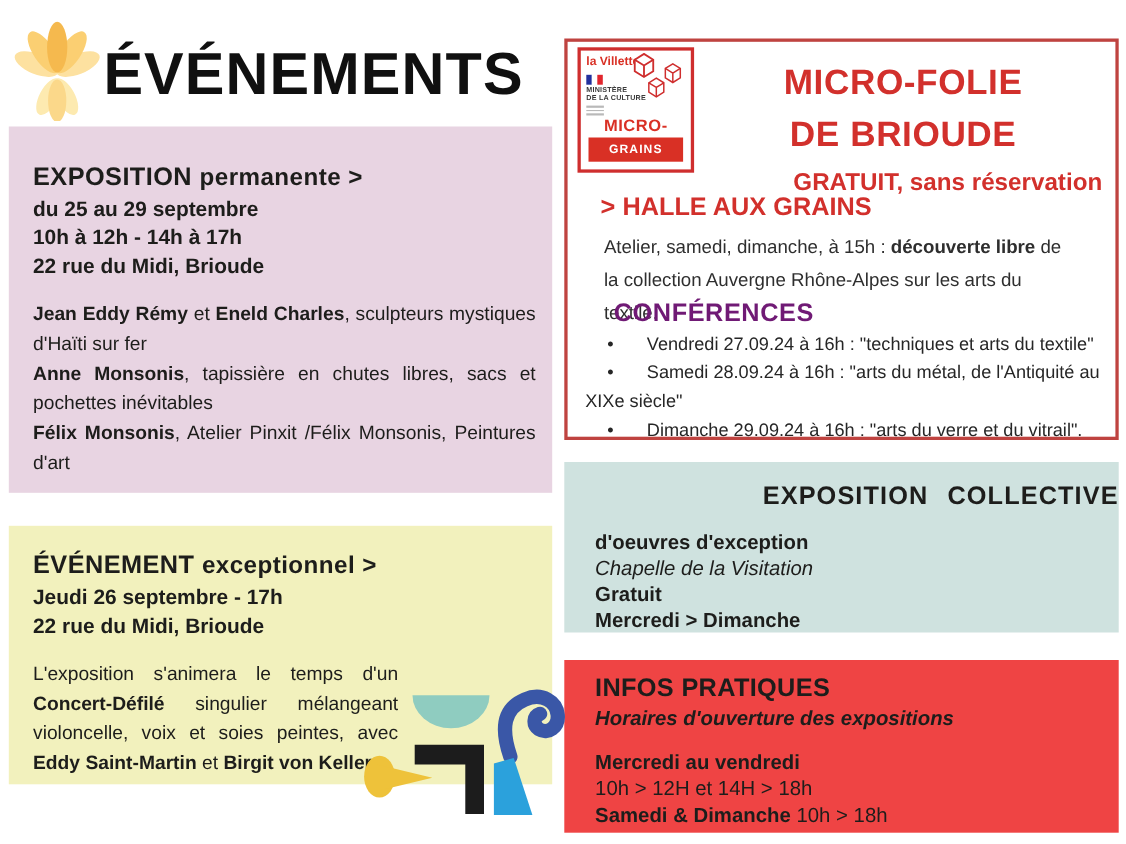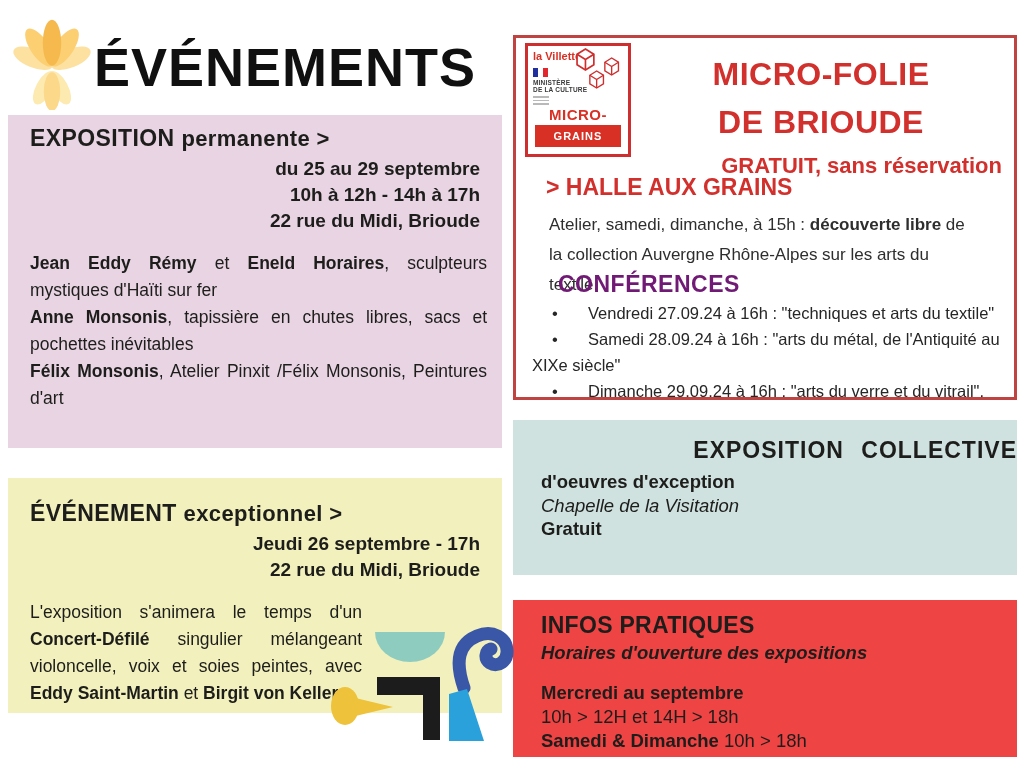--- a/index.html
+++ b/index.html
@@ -6,26 +6,26 @@
   .page{position:relative;width:1024px;height:767px;background:#fff;overflow:hidden;
         font-family:"Liberation Sans",sans-serif;color:#1d1d1b;}
 
   
   .flower{position:absolute;left:6px;top:18px;width:92px;height:92px;}
   .main-title{position:absolute;left:94px;top:24px;font-size:54px;font-weight:700;
               letter-spacing:1px;color:#101010;margin-top:12px;}
 
   
   .box-pink{position:absolute;left:8px;top:115px;width:494px;height:333px;
-            background:#e8d4e2;box-sizing:border-box;padding:10px 15px 0 22px;}
+            background:#e8d4e2;box-sizing:border-box;padding:32px 15px 0 22px;}
   .box-yellow{position:absolute;left:8px;top:478px;width:494px;height:235px;
             background:#f2f1bd;box-sizing:border-box;padding:22px 15px 0 22px;}
   .box-head{font-size:23px;font-weight:700;letter-spacing:.4px;}
   .box-head .sub{font-size:22px;}
-  .sched{text-align:right;padding-right:7px;font-weight:700;font-size:19px;
+  .sched{text-align:left;padding-right:7px;font-weight:700;font-size:19px;
          line-height:26px;margin-top:4px;}
   .body-txt{margin-top:16px;font-size:17.5px;line-height:27px;text-align:justify;}
   .body-txt p{margin:0;}
   .box-yellow .body-txt{width:332px;}
 
   
   .box-red{position:absolute;left:513px;top:35px;width:504px;height:365px;
            border:3px solid #bf4340;background:#fff;box-sizing:border-box;}
   .mf-logo{position:absolute;left:9px;top:5px;width:106px;height:114px;
            border:3px solid #cf2e2e;box-sizing:border-box;background:#fff;overflow:hidden;}
@@ -52,21 +52,21 @@
   .red-conf{position:absolute;left:42px;top:233px;font-size:23px;font-weight:800;
             color:#701a75;letter-spacing:.5px;}
   .red-bullets{position:absolute;left:16px;top:262px;right:14px;font-size:16.5px;
                line-height:26px;color:#262626;}
   .bul{display:inline-block;width:56px;padding-left:20px;box-sizing:border-box;}
 
   
   .box-teal{position:absolute;left:513px;top:420px;width:504px;height:155px;
             background:#cfe2df;box-sizing:border-box;padding:17px 0 0 28px;}
   .teal-title{font-size:23px;font-weight:700;letter-spacing:1px;word-spacing:10px;text-align:right;}
-  .teal-lines{margin-top:6px;font-size:18.5px;line-height:23.5px;}
+  .teal-lines{margin-top:17px;font-size:18.5px;line-height:23.5px;}
   .b{font-weight:700;} .it{font-style:italic;}
   .box-orange{position:absolute;left:513px;top:600px;width:504px;height:157px;
               background:#ef4444;box-sizing:border-box;padding:12px 0 0 28px;}
   .or-title{font-size:23px;font-weight:700;letter-spacing:.3px;}
   .or-sub{font-size:18.5px;font-weight:700;font-style:italic;margin-top:3px;}
   .or-lines{margin-top:17px;font-size:18.5px;line-height:24px;}
 
   
   .art{position:absolute;left:320px;top:620px;width:200px;height:130px;}
 </style>
@@ -92,21 +92,21 @@
   <div class="box-pink">
     <div class="box-head">
       <span>EXPOSITION </span><span class="sub">permanente &gt;</span>
     </div>
     <div class="sched">
       <div>du 25 au 29 septembre</div>
       <div>10h à 12h - 14h à 17h</div>
       <div>22 rue du Midi, Brioude</div>
     </div>
     <div class="body-txt">
-      <p><span style="font-weight: 700;">Jean Eddy Rémy</span><span> et </span><span style="font-weight: 700;">Eneld Horaires</span><span>, sculpteurs mystiques d'Haïti sur fer</span></p>
+      <p><span style="font-weight: 700;">Jean Eddy Rémy</span><span> et </span><span style="font-weight: 700;">Eneld Charles</span><span>, sculpteurs mystiques d'Haïti sur fer</span></p>
       <p><span style="font-weight: 700;">Anne Monsonis</span><span>, tapissière en chutes libres, sacs et pochettes inévitables</span></p>
       <p><span style="font-weight: 700;">Félix Monsonis</span><span>, Atelier Pinxit /Félix Monsonis, Peintures d'art</span></p>
     </div>
   </div>
 
   <div class="box-yellow">
     <div class="box-head">
       <span>ÉVÉNEMENT </span><span class="sub">exceptionnel &gt;</span>
     </div>
     <div class="sched">
@@ -171,28 +171,29 @@
       <div><span class="bul">•</span><span>Dimanche 29.09.24 à 16h : "arts du verre et du vitrail".</span></div>
     </div>
   </div>
 
   <div class="box-teal">
     <div class="teal-title">EXPOSITION COLLECTIVE</div>
     <div class="teal-lines">
       <div class="b">d'oeuvres d'exception</div>
       <div class="it">Chapelle de la Visitation</div>
       <div class="b">Gratuit</div>
+      <div class="b">Mercredi &gt; Dimanche</div>
     </div>
   </div>
 
   <div class="box-orange">
     <div class="or-title">INFOS PRATIQUES</div>
     <div class="or-sub">Horaires d'ouverture des expositions</div>
     <div class="or-lines">
-      <div class="b">Mercredi au septembre</div>
+      <div class="b">Mercredi au vendredi</div>
       <div>10h &gt; 12H et 14H &gt; 18h</div>
       <div><span style="font-weight: 700;">Samedi &amp; Dimanche </span><span>10h &gt; 18h</span></div>
     </div>
   </div>
 
   <svg class="art" viewBox="320 620 200 130">
     <path d="M375 632 A35 30 0 0 0 445 632 Z" fill="#8fccc0"></path>
     <path d="M464 688 C455 662 458 644 477 636 C493 629 506 638 507 650 C508 661 498 668 490 663 C484 659 485 651 491 649" fill="none" stroke="#3a57a7" stroke-width="13" stroke-linecap="round"></path>
     <polygon points="377,677 440,677 440,740 423,740 423,695 377,695" fill="#1c1c1c"></polygon>
     <polygon points="449,694 467,689 484,741 449,741" fill="#2ba1dc"></polygon>

